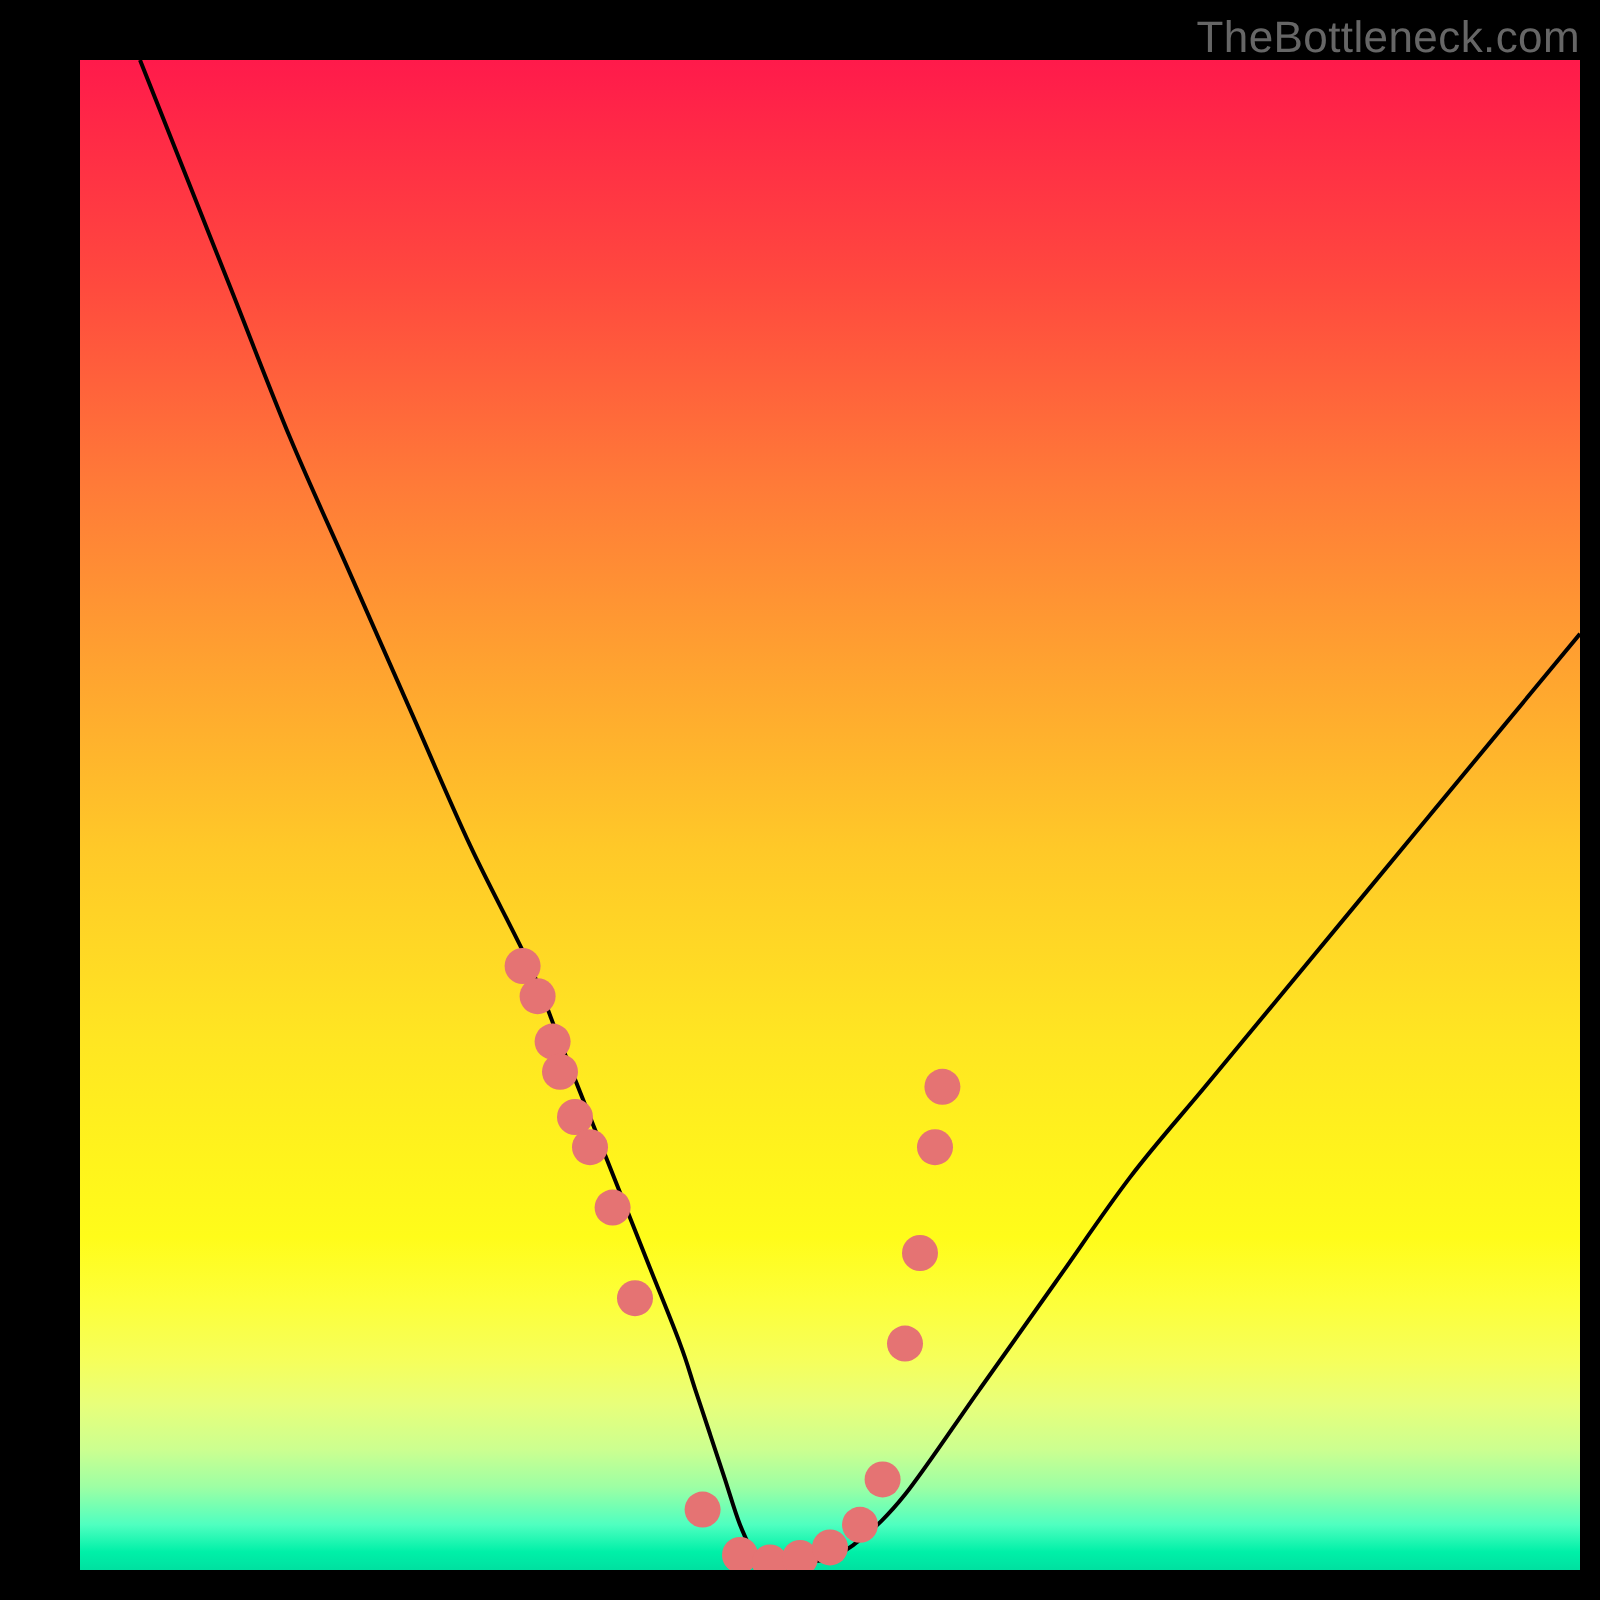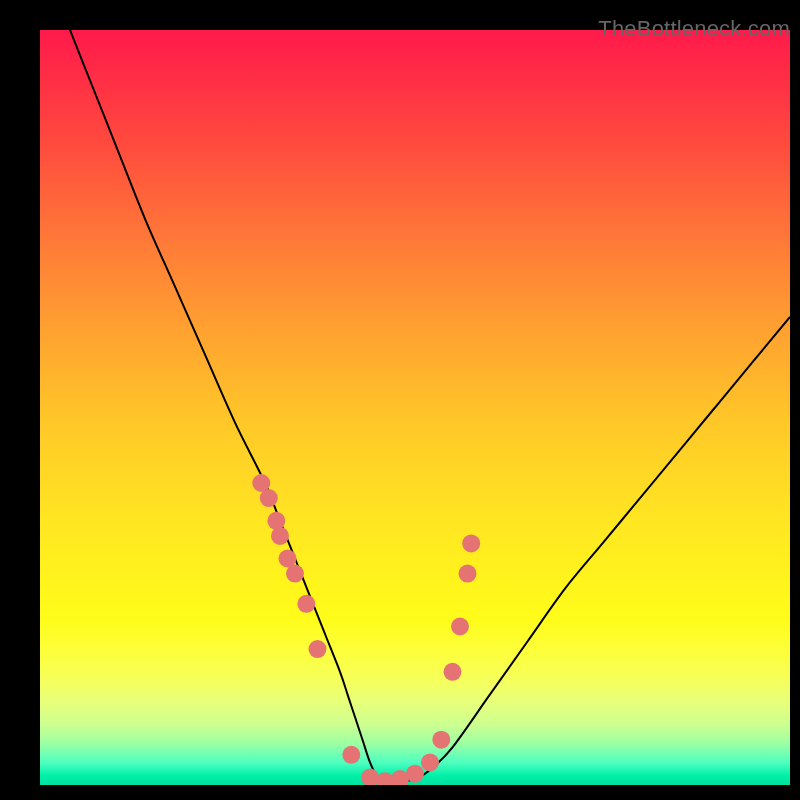--- a/index.html
+++ b/index.html
@@ -11,21 +11,21 @@
     overflow: hidden;
   }
   .outer {
     width: 800px;
     height: 800px;
     background: #000;
     position: relative;
   }
   .watermark {
     position: absolute;
-    top: 16px;
+    top: 6px;
     right: 10px;
     color: #666;
     font-family: Arial, Helvetica, sans-serif;
     font-size: 22px;
     font-weight: 500;
     letter-spacing: 0.2px;
     z-index: 10;
   }
   .plot-frame {
     position: absolute;

